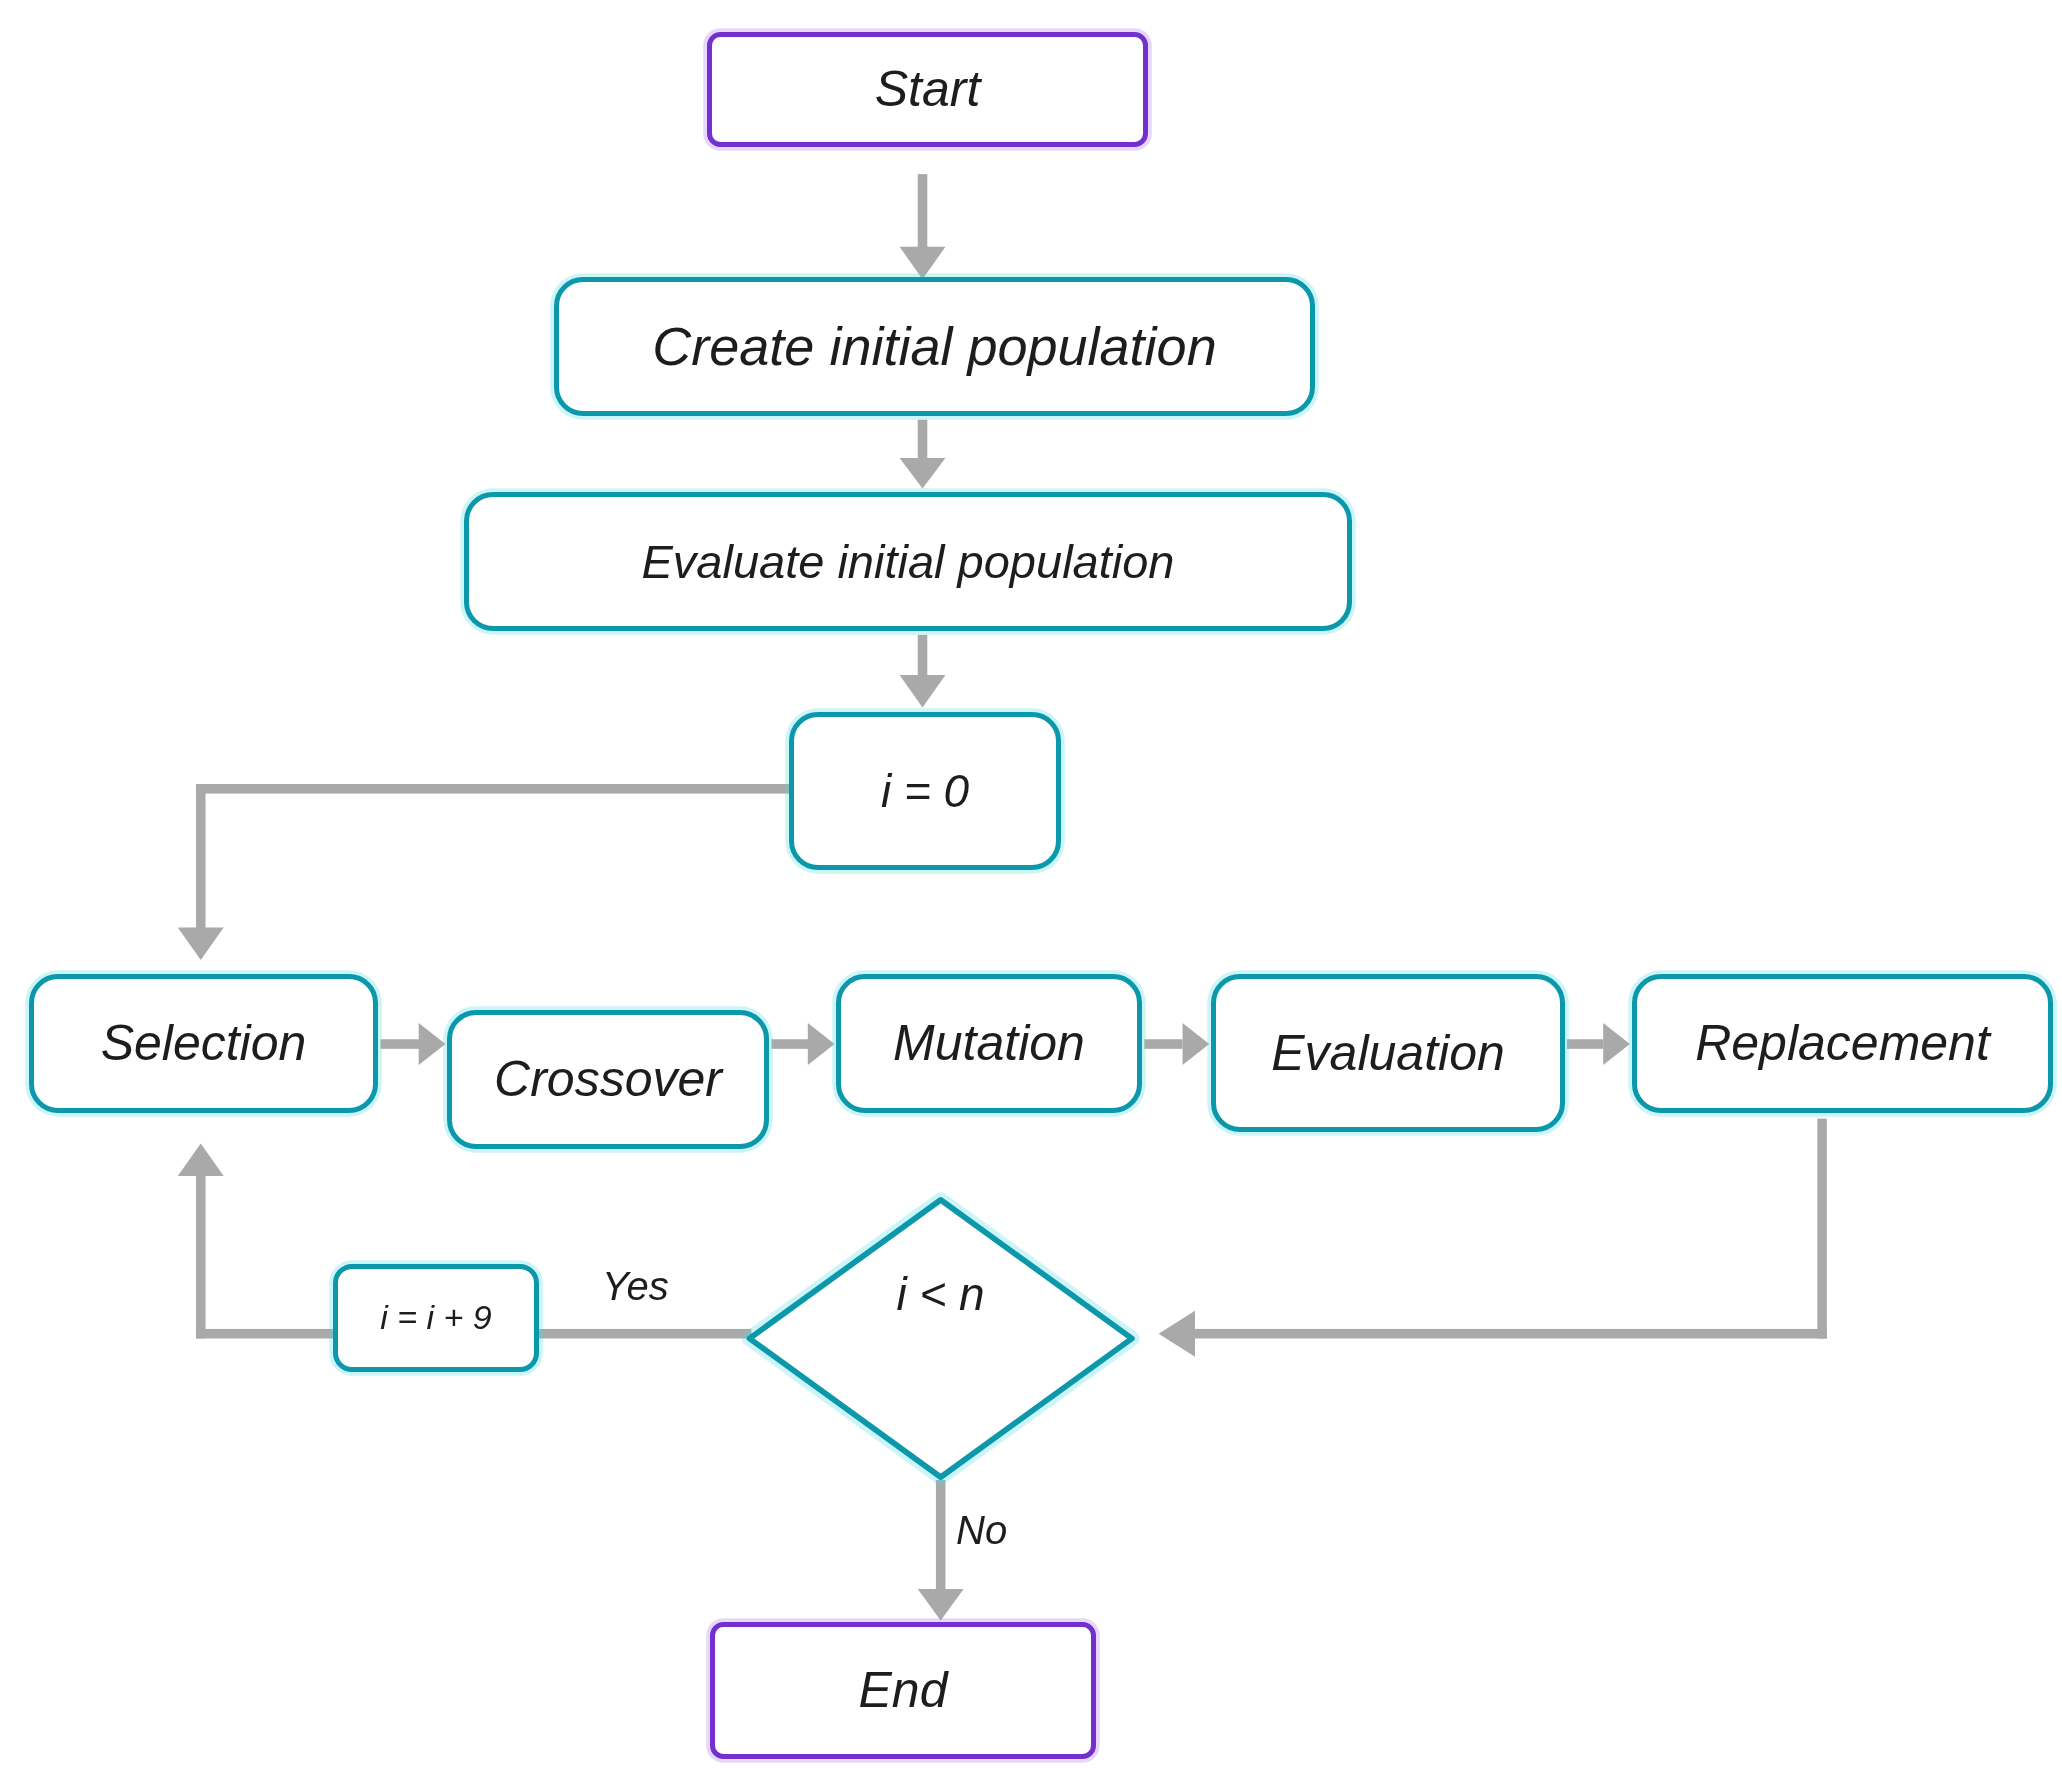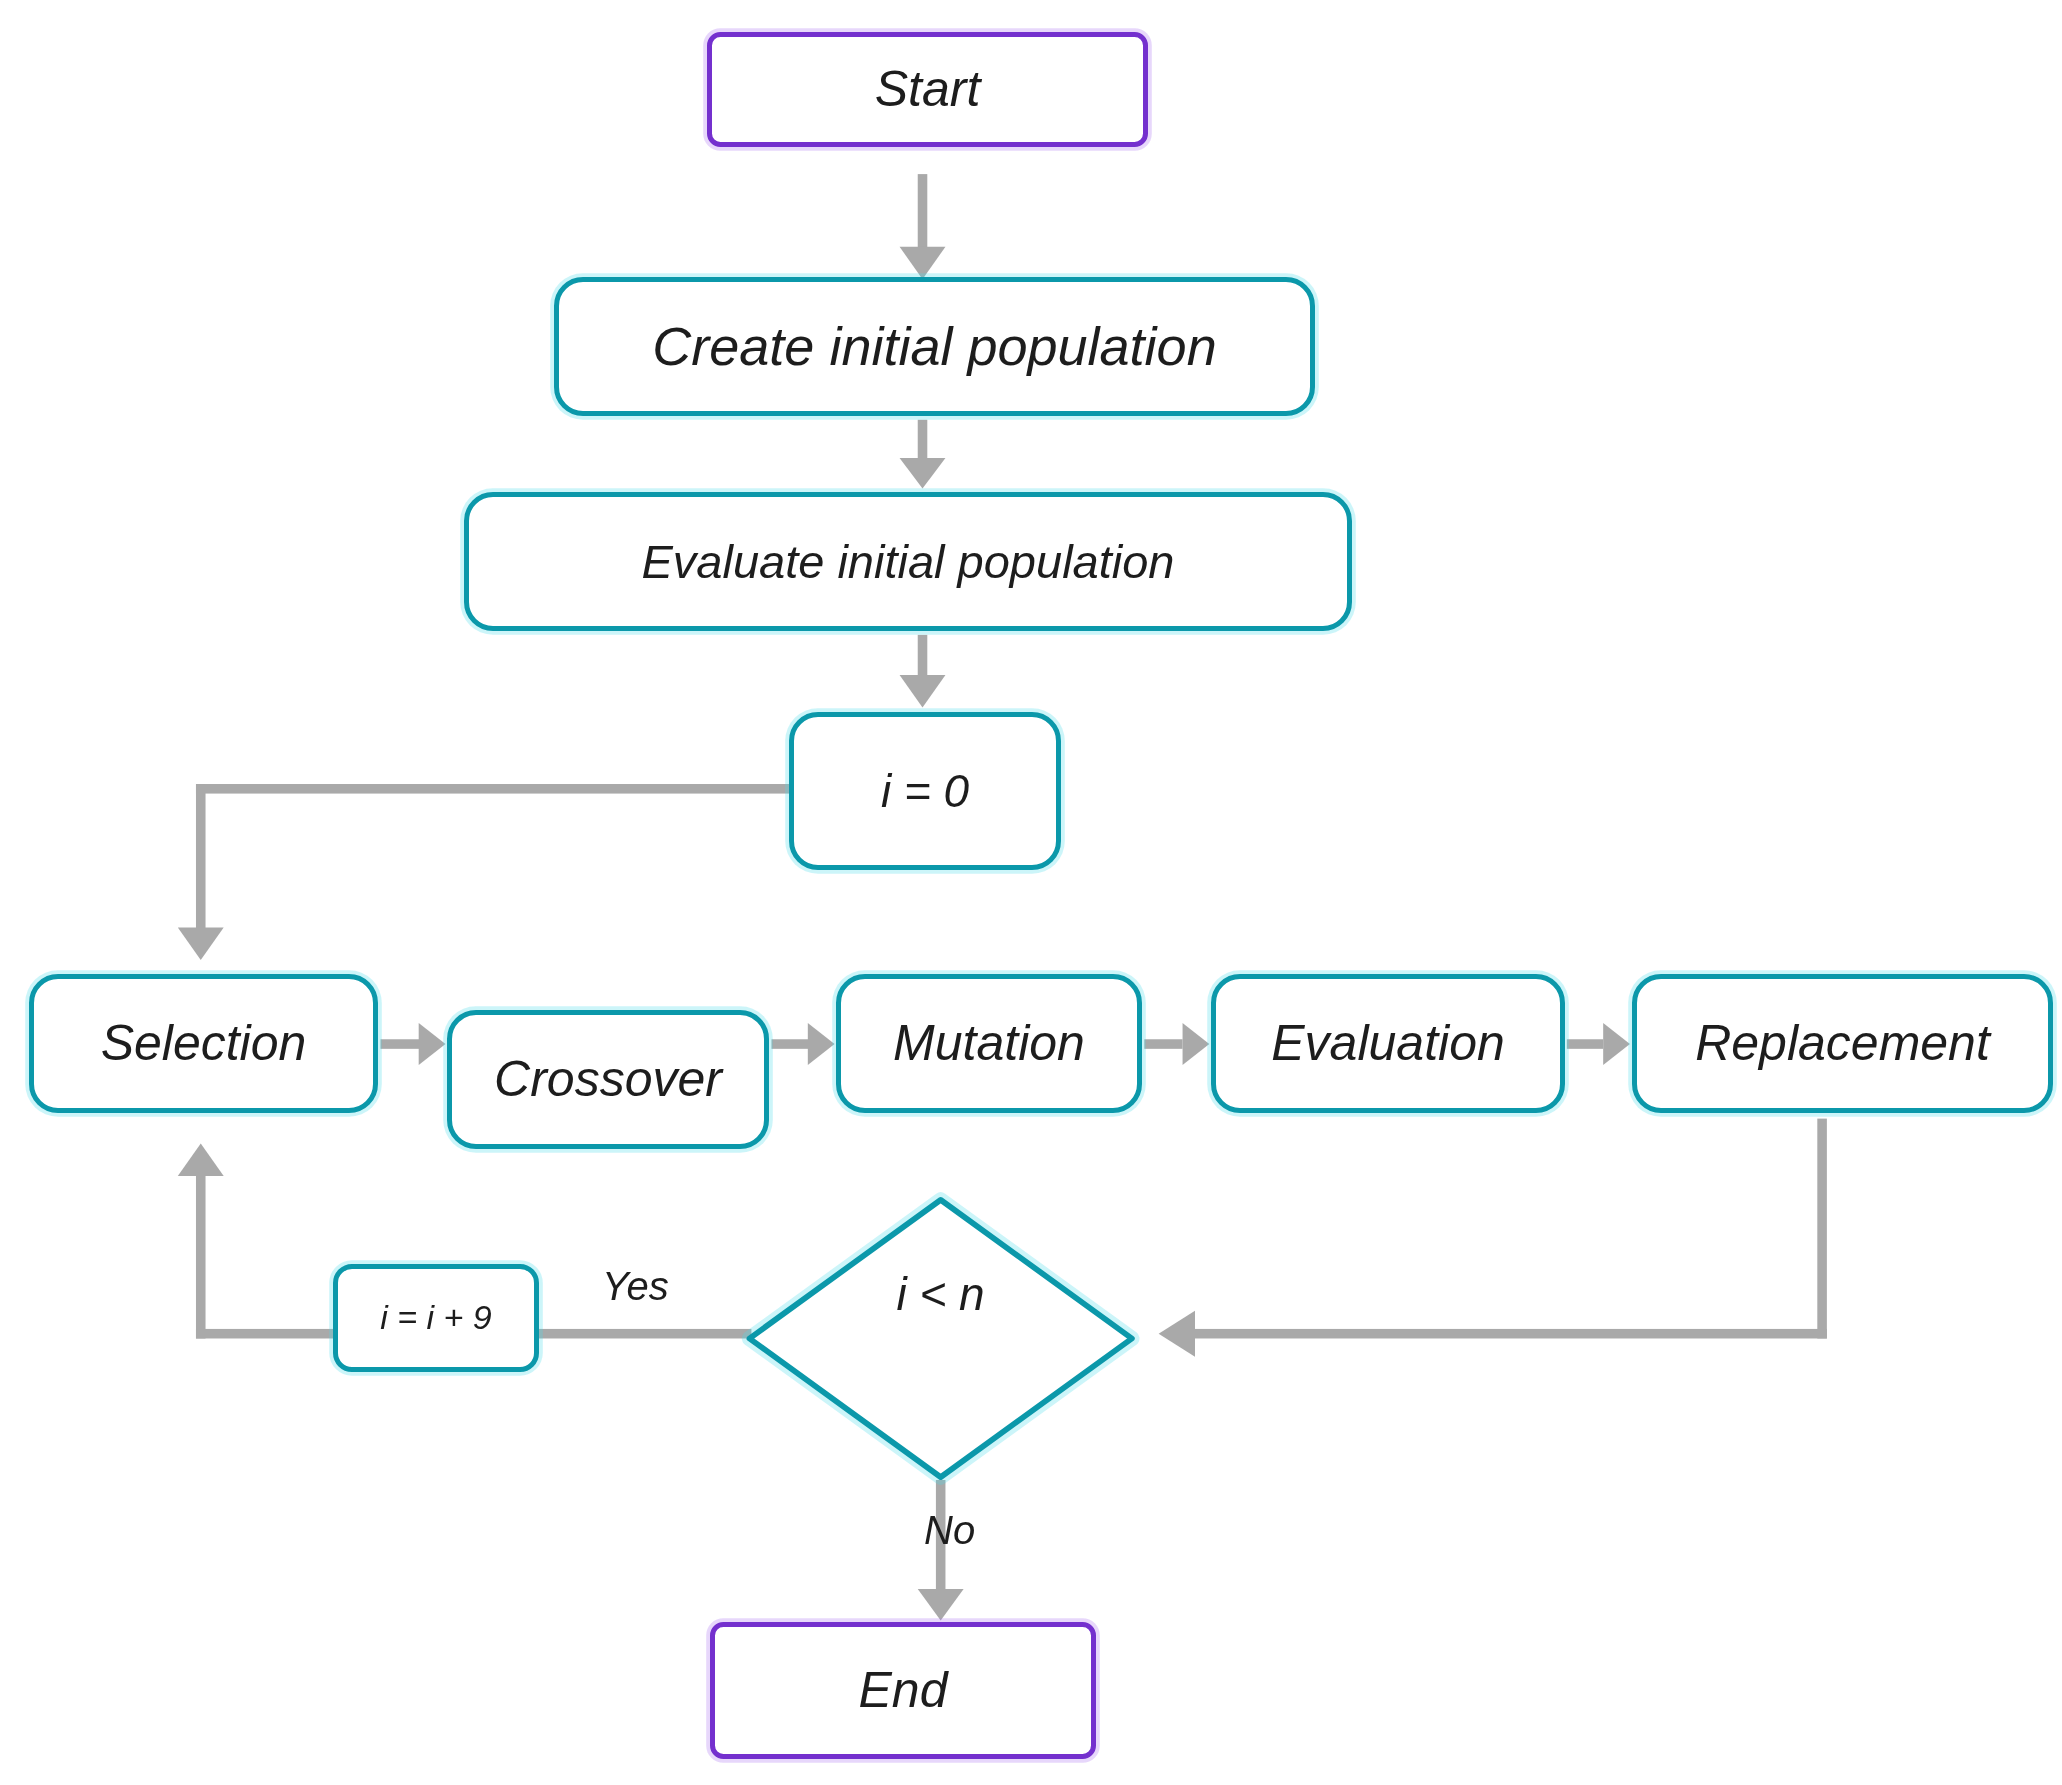--- a/index.html
+++ b/index.html
@@ -62,26 +62,26 @@
     font-size: 46px;
   }
   
   .n-start       { left: 707px;  top: 32px;   width: 441px; height: 115px; font-size: 50px; }
   .n-create      { left: 554px;  top: 277px;  width: 761px; height: 139px; font-size: 54px; }
   .n-evaluate    { left: 464px;  top: 492px;  width: 888px; height: 139px; font-size: 47px; }
   .n-init        { left: 789px;  top: 712px;  width: 272px; height: 158px; font-size: 46px; }
   .n-selection   { left: 29px;   top: 974px; width: 349px; height: 139px; font-size: 50px; }
   .n-crossover   { left: 447px;  top: 1010px; width: 322px; height: 139px; font-size: 50px; }
   .n-mutation    { left: 836px;  top: 974px; width: 306px; height: 139px; font-size: 50px; }
-  .n-evaluation  { left: 1211px; top: 974px; width: 354px; height: 139px; font-size: 50px; }
+  .n-evaluation  { left: 1211px; top: 974px; width: 354px; height: 158px; font-size: 50px; }
   .n-replacement { left: 1632px; top: 974px; width: 421px; height: 139px; font-size: 50px; }
   .n-increment   { left: 333px;  top: 1264px; width: 206px; height: 108px; font-size: 34px; border-radius: 19px; }
   .n-end         { left: 710px;  top: 1622px; width: 386px; height: 137px; font-size: 50px; }
   .lbl-yes { left: 602px;  top: 1264px; width: 115px; text-align: left; }
-  .lbl-no  { left: 924px; top: 1508px; width: 105px; text-align: left; }
+  .lbl-no  { left: 956px; top: 1508px; width: 105px; text-align: left; }
   .lbl-decision { left: 797px; top: 1267px; width: 287px; height: 143px; }
 </style>
 </head>
 <body>
 
 <div class="canvas">
 
   <svg class="edges-layer" width="2063" height="1786" viewBox="0 0 2158 1868" xmlns="http://www.w3.org/2000/svg">
     <g fill="#a9a9a9">
 

